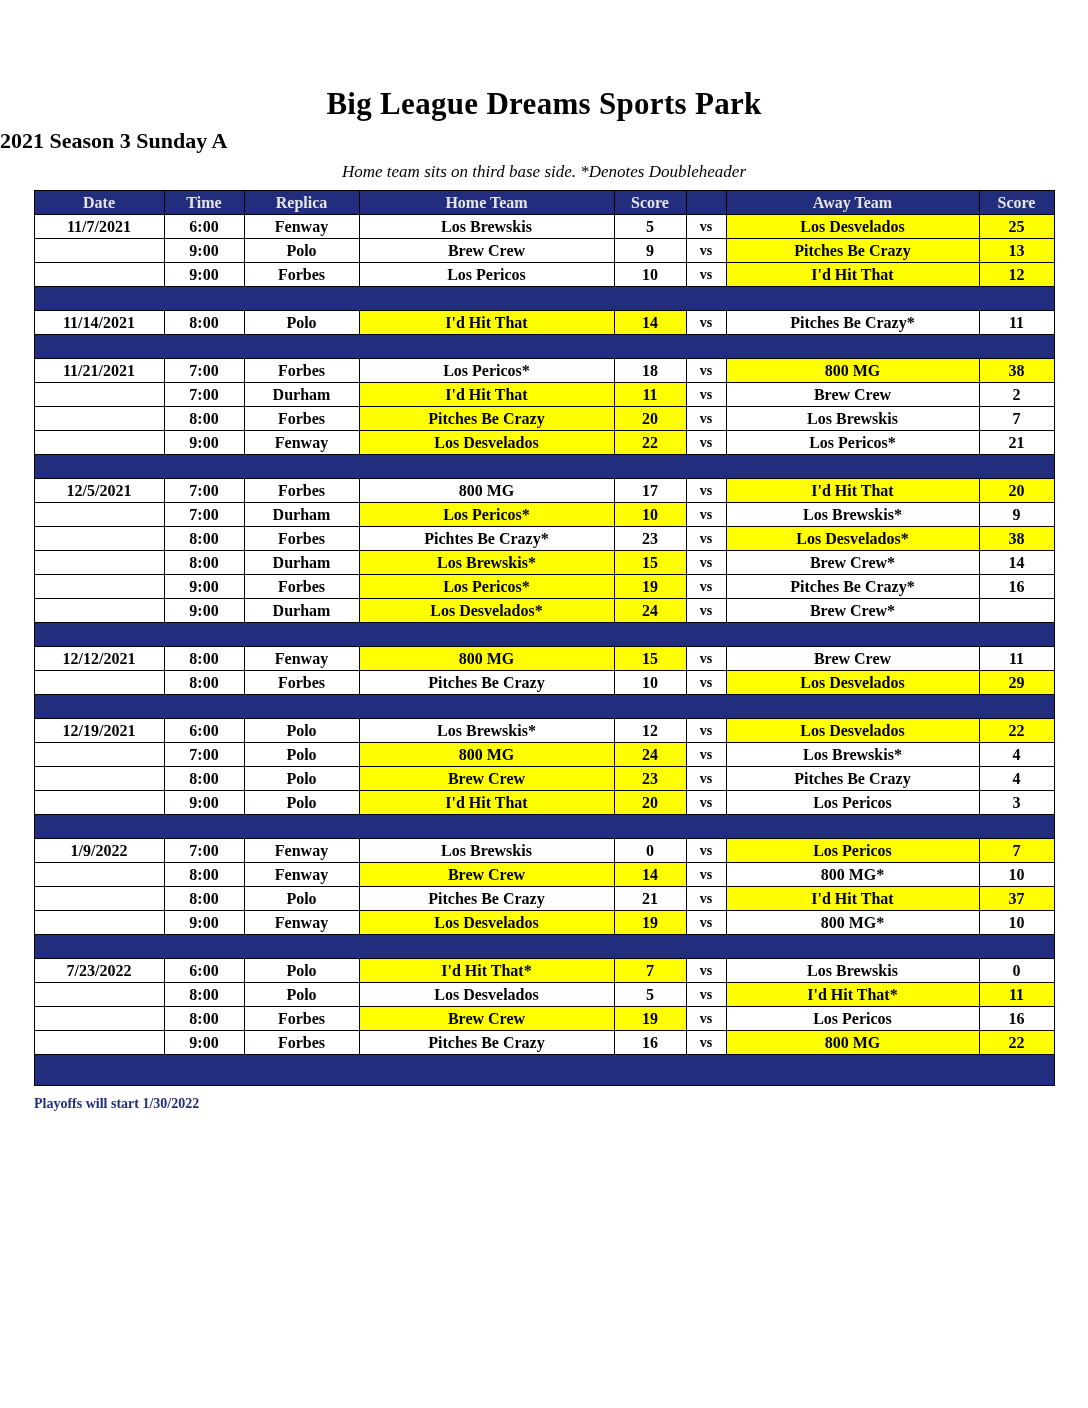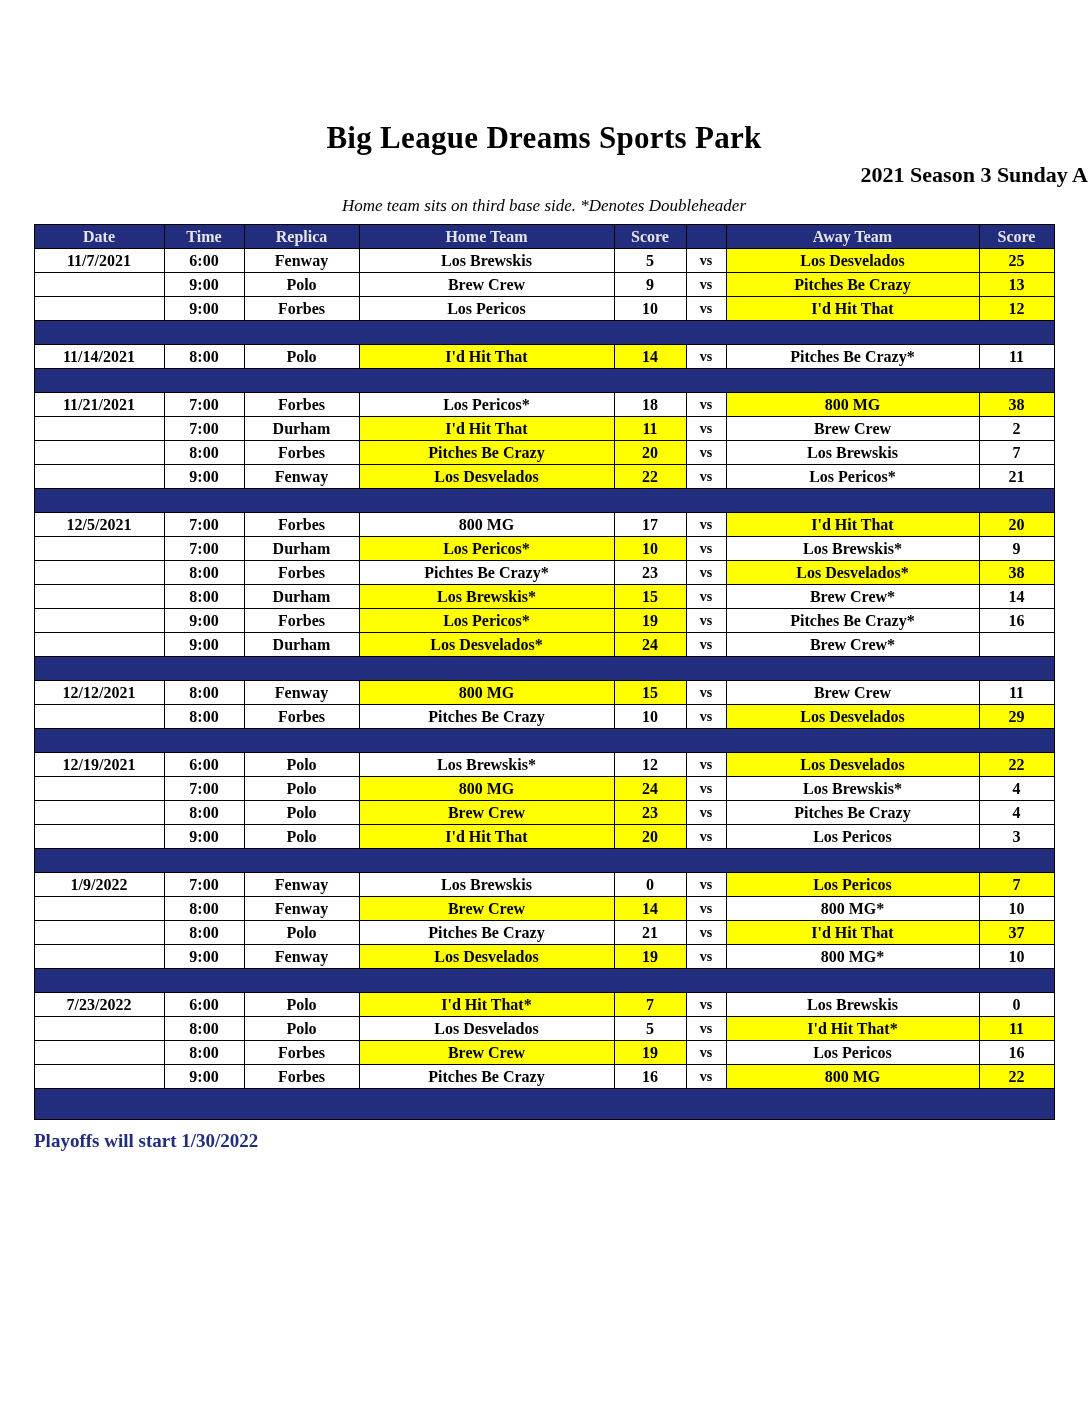--- a/index.html
+++ b/index.html
@@ -9,30 +9,30 @@
   }
   * { box-sizing: border-box; }
   html, body { margin: 0; padding: 0; }
   body {
     width: 1088px;
     min-height: 1408px;
     background: #ffffff;
     font-family: "Liberation Serif", serif;
     color: var(--ink);
   }
-  .page { padding-top: 120px; }
+  .page { padding-top: 86px; }
   .title {
     text-align: center;
     font-size: 31px;
     font-weight: bold;
     letter-spacing: 0.3px;
     margin: 0 0 6px 0;
   }
   .subtitle {
-    text-align: right;
+    text-align: left;
     font-size: 22px;
     font-weight: bold;
     margin: 0 0 8px 0;
   }
   .note {
     text-align: center;
     font-size: 17px;
     font-weight: normal;
     font-style: italic;
     margin: 0 0 8px 0;
@@ -72,21 +72,21 @@
   .col-time   { width: 80px; }
   .col-replica{ width: 115px; }
   .col-home   { width: 255px; }
   .col-score  { width: 72px; }
   .col-vs     { width: 40px; }
   .col-away   { width: 253px; }
   .col-score2 { width: 75px; }
   .footer {
     width: 1020px;
     margin: 10px auto 0 auto;
-    font-size: 19px;
+    font-size: 14px;
     font-weight: bold;
     color: var(--navy);
     text-align: left;
   }
 </style>
 </head>
 <body>
 
 <div class="page">
 

